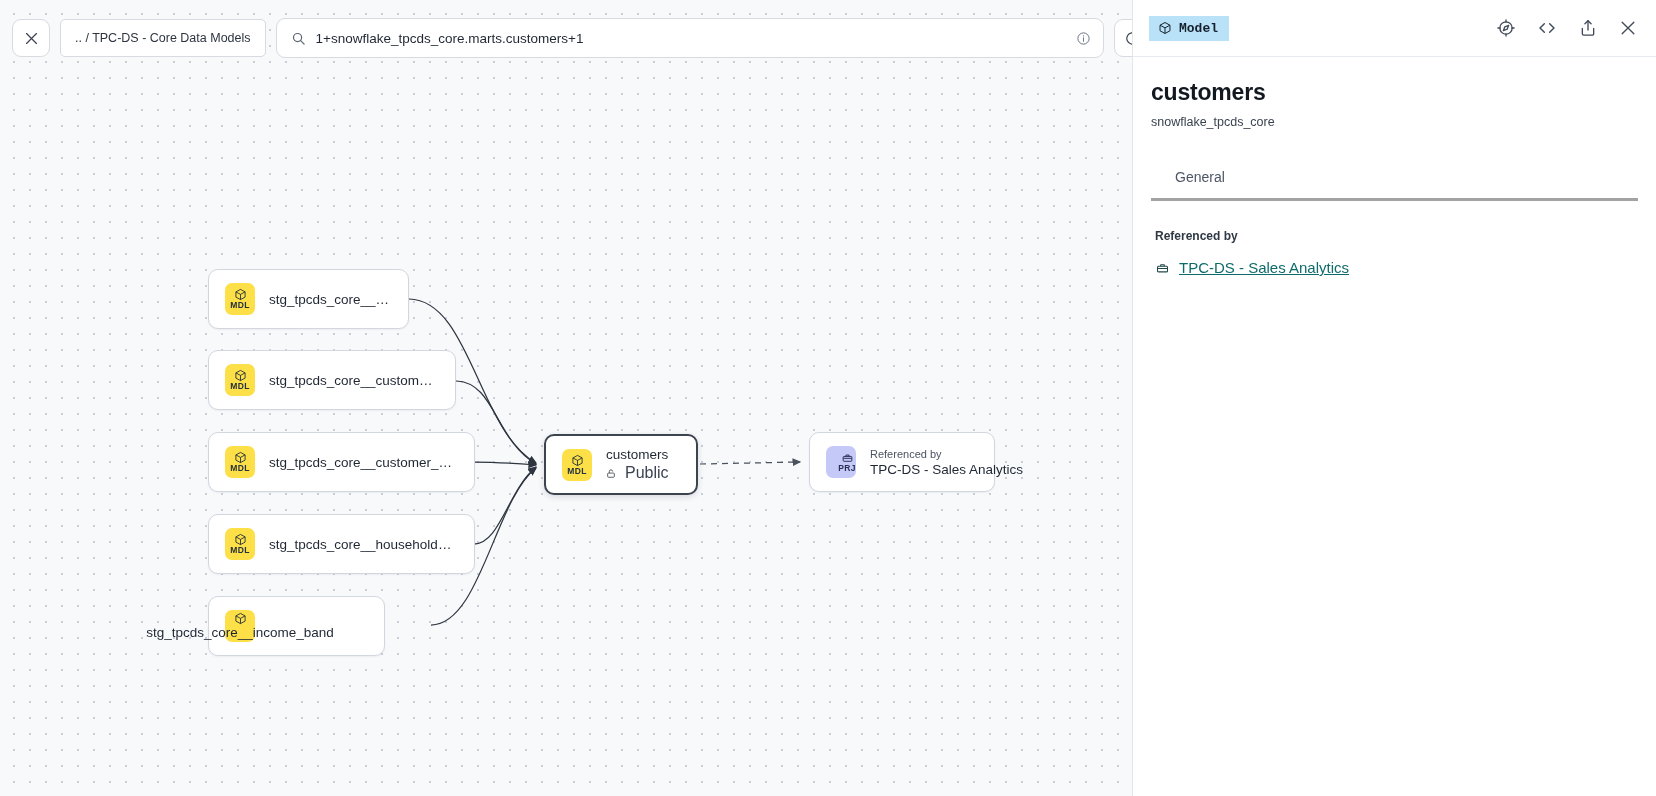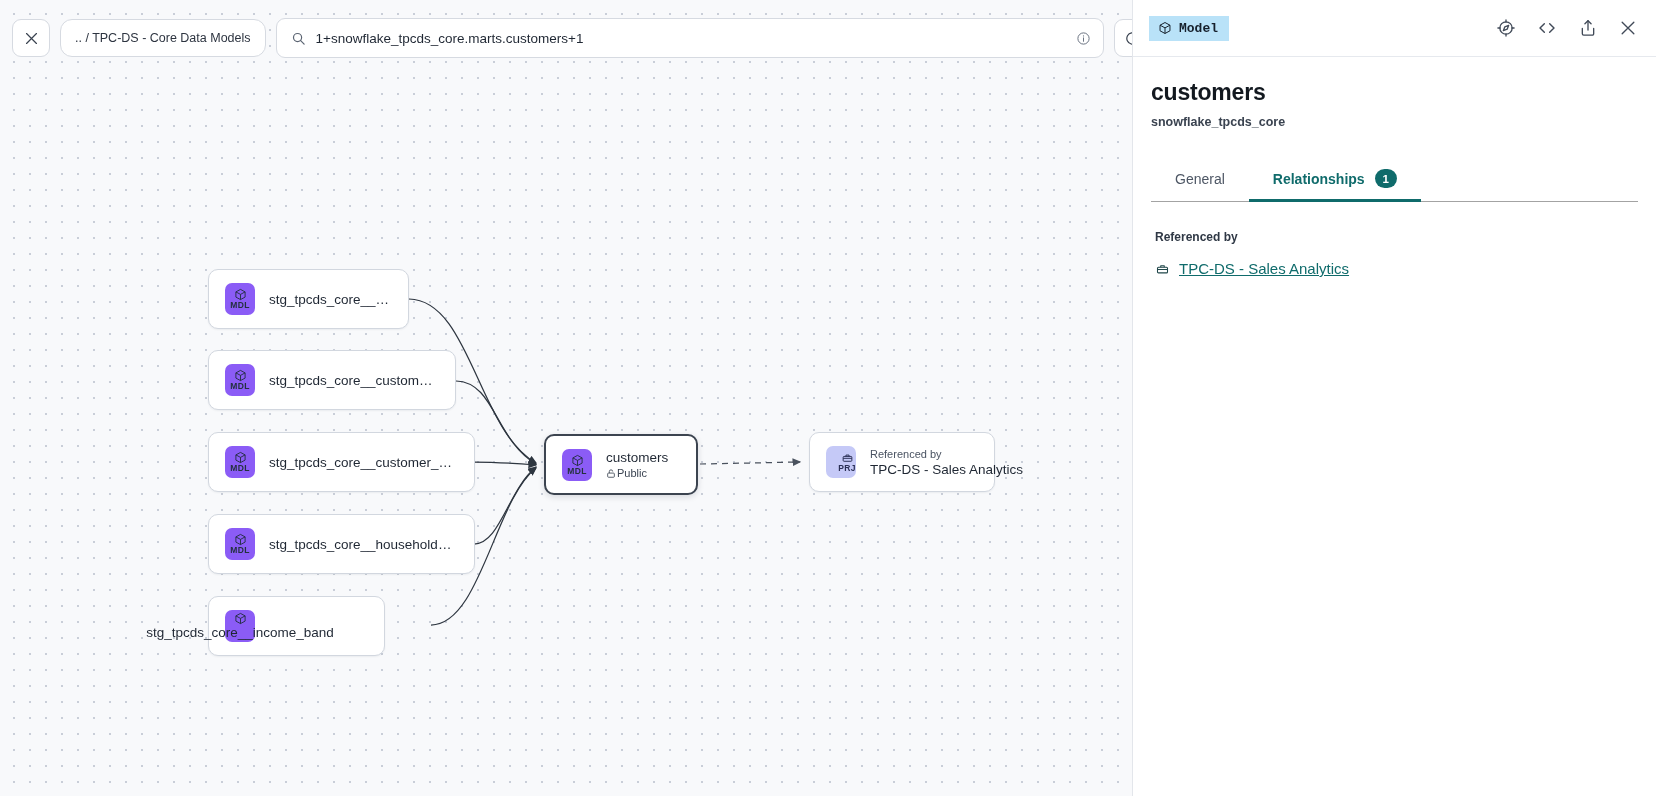--- a/index.html
+++ b/index.html
@@ -22,21 +22,21 @@
     overflow: hidden;
   }
 
   .toolbar { position: absolute; top: 18px; left: 12px; display: flex; align-items: center; gap: 10px; z-index: 5; }
   .tb-btn {
     width: 38px; height: 38px; border: 1px solid #d6dae1; border-radius: 9px;
     background: #fff; display: flex; align-items: center; justify-content: center;
     cursor: pointer;
   }
   .breadcrumb-box {
-    height: 38px; border: 1px solid #d6dae1; border-radius: 12px; background: #fff;
+    height: 38px; border: 1px solid #d6dae1; border-radius: 5px; background: #fff;
     display: flex; align-items: center; padding: 0 14px;
     font-size: 12.5px; color: #2d3440; white-space: nowrap; cursor: pointer;
   }
   .search-box {
     height: 40px; width: 828px; border: 1px solid #d6dae1; border-radius: 9px; background: #fff;
     display: flex; align-items: center; padding: 0 12px 0 14px; gap: 10px; cursor: text;
   }
   .search-val { font-size: 13.5px; color: #1f2733; flex: 1; white-space: nowrap; overflow: hidden; }
   .ico { display: inline-flex; align-items: center; justify-content: center; }
 
@@ -46,47 +46,47 @@
     display: flex; align-items: center; gap: 14px; padding: 0 16px;
     box-shadow: 0 1px 2px rgba(20,30,50,.06);
     z-index: 3; cursor: pointer;
   }
   .node.selected { border: 2px solid #3c4450; box-shadow: 0 2px 6px rgba(20,30,50,.14); }
   .badge {
     width: 30px; height: 32px; border-radius: 7px; flex: none;
     display: flex; flex-direction: column; align-items: center; justify-content: center;
     gap: 0px;
   }
-  .badge.mdl { background: #8b5cf6; }
+  .badge.mdl { background: #fde047; }
   .badge.prj { background: #c5c9f7; padding-left: 12px; }
   .badge-txt { font-size: 8.5px; font-weight: 700; color: #24313f; letter-spacing: .3px; line-height: 9px; }
   .badge.prj .badge-txt { color: #2a2f55; }
   .node-label { font-size: 13.5px; color: #1f2733; white-space: nowrap; overflow: hidden; text-overflow: ellipsis; }
   .node-stack { display: flex; flex-direction: column; gap: 2px; min-width: 0; }
   .node-title { font-size: 13.5px; color: #1f2733; white-space: nowrap; }
-  .node-sub { font-size: 11px; color: #3b4452; display: flex; align-items: center; gap: 1px; white-space: nowrap; }
+  .node-sub { font-size: 16px; color: #3b4452; display: flex; align-items: center; gap: 9px; white-space: nowrap; }
   .node-sup { font-size: 11px; color: #4a5362; white-space: nowrap; }
 
   svg.edges { position: absolute; inset: 0; width: 1132px; height: 796px; z-index: 1; pointer-events: none; }
 
   
   .panel { width: 524px; height: 796px; background: #fff; border-left: 1px solid #e3e6eb; position: relative; }
   .panel-top { height: 56px; display: flex; align-items: center; padding: 0 18px 0 16px; gap: 10px; }
   .model-chip {
     display: flex; align-items: center; gap: 7px; background: #b9e2f8;
     border-radius: 0; padding: 5px 11px 5px 9px; cursor: pointer;
   }
   .model-chip span { font-family: "Liberation Mono", monospace; font-size: 13px; color: #16202c; font-weight: 700; }
   .panel-actions { margin-left: auto; display: flex; align-items: center; gap: 20px; }
   .act { cursor: pointer; display: flex; }
   .panel-divider { height: 1px; background: #e6e9ee; }
   .panel-body { padding: 22px 18px 0 18px; }
   .p-title { font-size: 23px; font-weight: 700; color: #12181f; letter-spacing: -.2px; }
-  .p-sub { font-size: 12.5px; color: #3a4350; margin-top: 9px; font-weight: bold; }
-  .tabs { display: flex; gap: 0; margin-top: 30px; border-bottom: 1px solid #a3a3a3; }
+  .p-sub { font-size: 12.5px; color: #3a4350; margin-top: 9px; }
+  .tabs { display: flex; gap: 0; margin-top: 30px; border-bottom: 3px solid #a3a3a3; }
   .tab {
     padding: 10px 24px 13px 24px; font-size: 14px; color: #4d5664; cursor: pointer;
     display: flex; align-items: center; gap: 10px; position: relative;
   }
   .tab.active { color: #0f6b6b; font-weight: 700; }
   .tab.active::after { content: ""; position: absolute; left: 0; right: 0; bottom: -1px; height: 3px; background: #0f6b6b; }
   .tab-badge {
     background: #0f6b6b; color: #fff; border-radius: 11px; min-width: 22px; height: 19px;
     font-size: 11.5px; font-weight: 700; display: flex; align-items: center; justify-content: center; padding: 0 7px;
   }
@@ -311,24 +311,20 @@
     <div class="panel-divider"></div>
 
     <div class="panel-body">
       <div class="p-title">customers</div>
       <div class="p-sub">snowflake_tpcds_core</div>
 
       <div class="tabs">
         <div class="tab">
           <span>General</span>
         </div>
-        <div class="tab active">
-          <span>Relationships</span>
-          <span class="tab-badge">1</span>
-        </div>
       </div>
     </div>
 
     <div class="sec-label">Referenced by</div>
 
     <div class="ref-row">
       <span class="ico">
         <svg width="15" height="15" viewBox="0 0 24 24" fill="none" stroke="#20474a" stroke-width="1.7" stroke-linejoin="round">
             <rect x="4" y="10" width="16" height="9" rx="1.6"></rect>
             <path d="M4 13.5 h16 M9.2 10 V7.5 h5.6 V10"></path>

